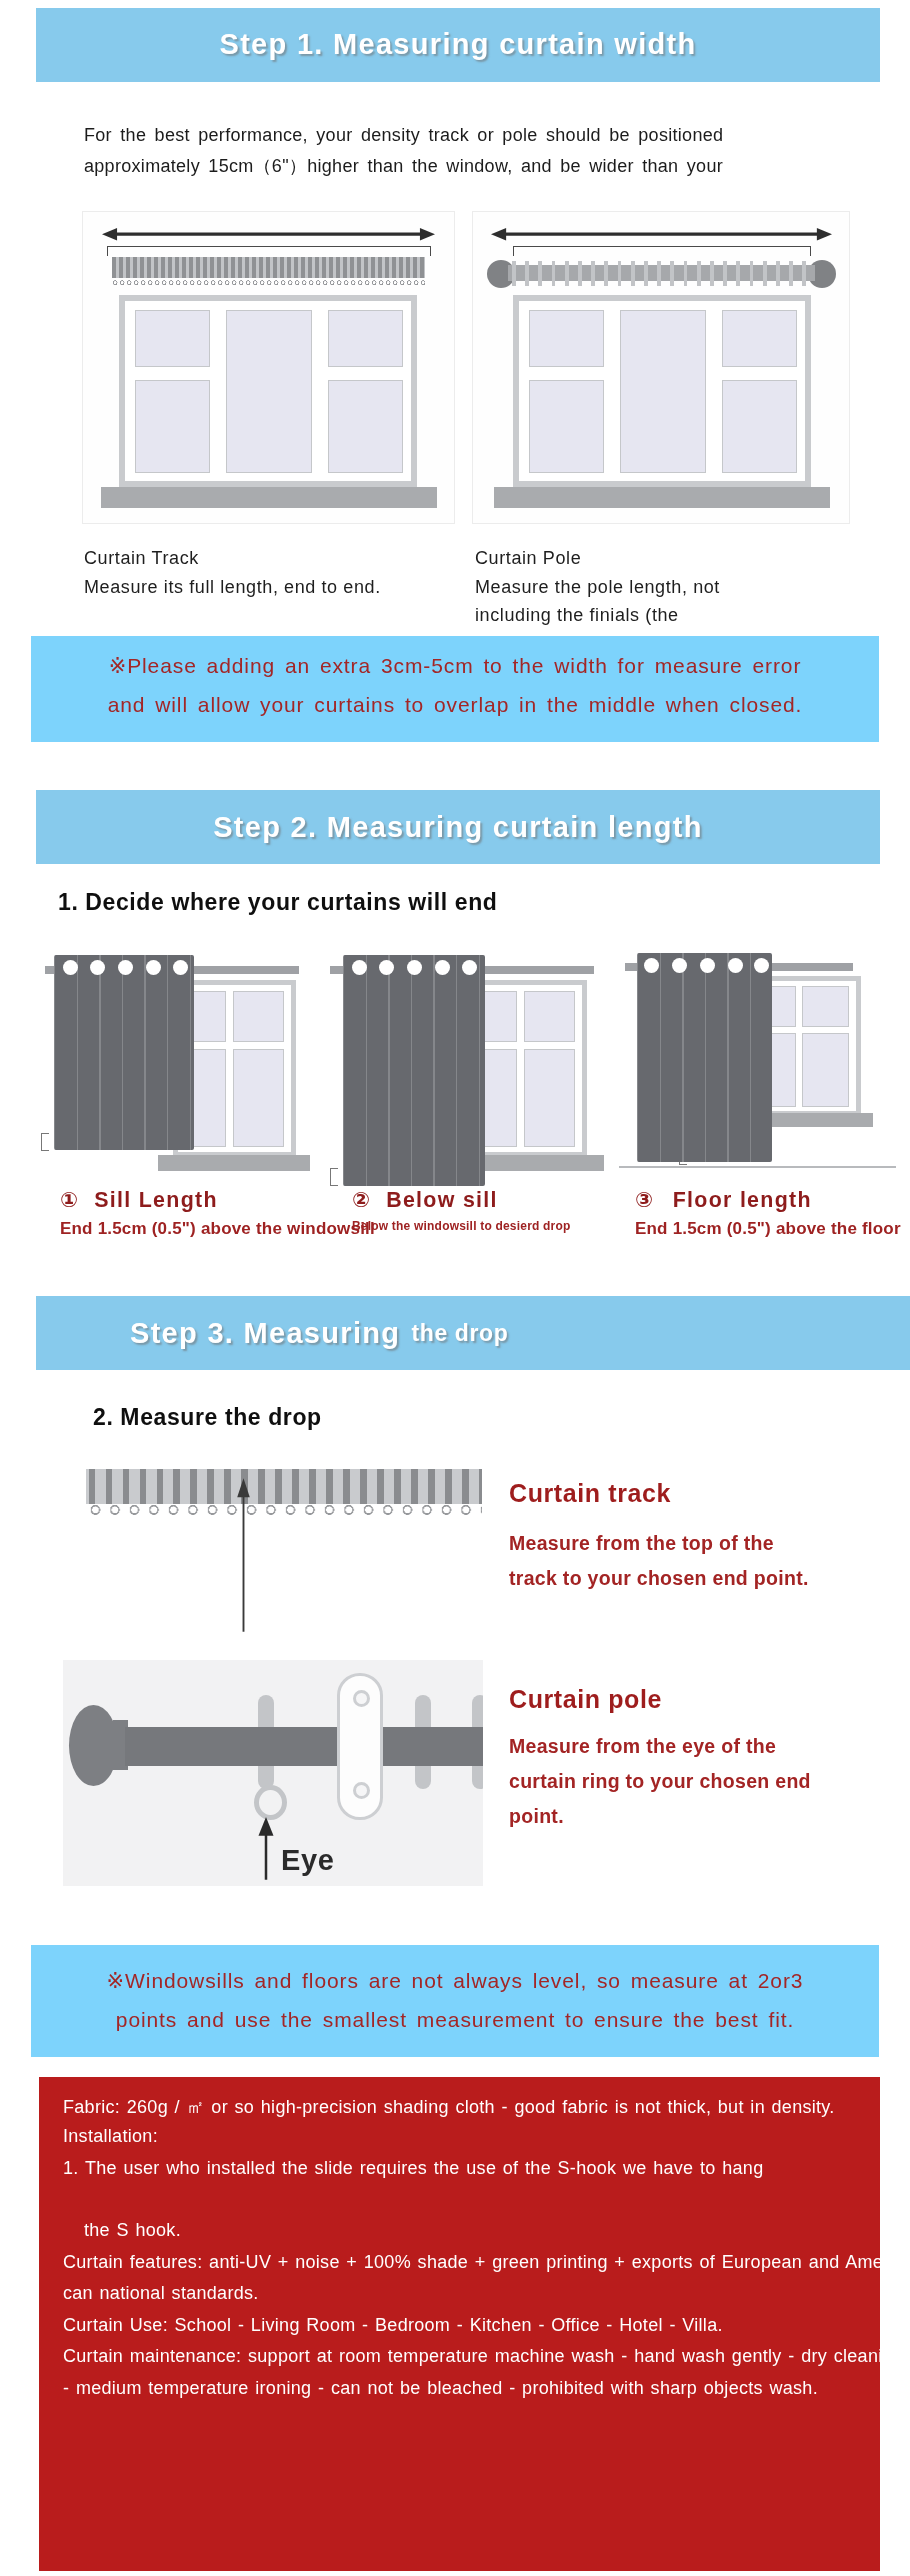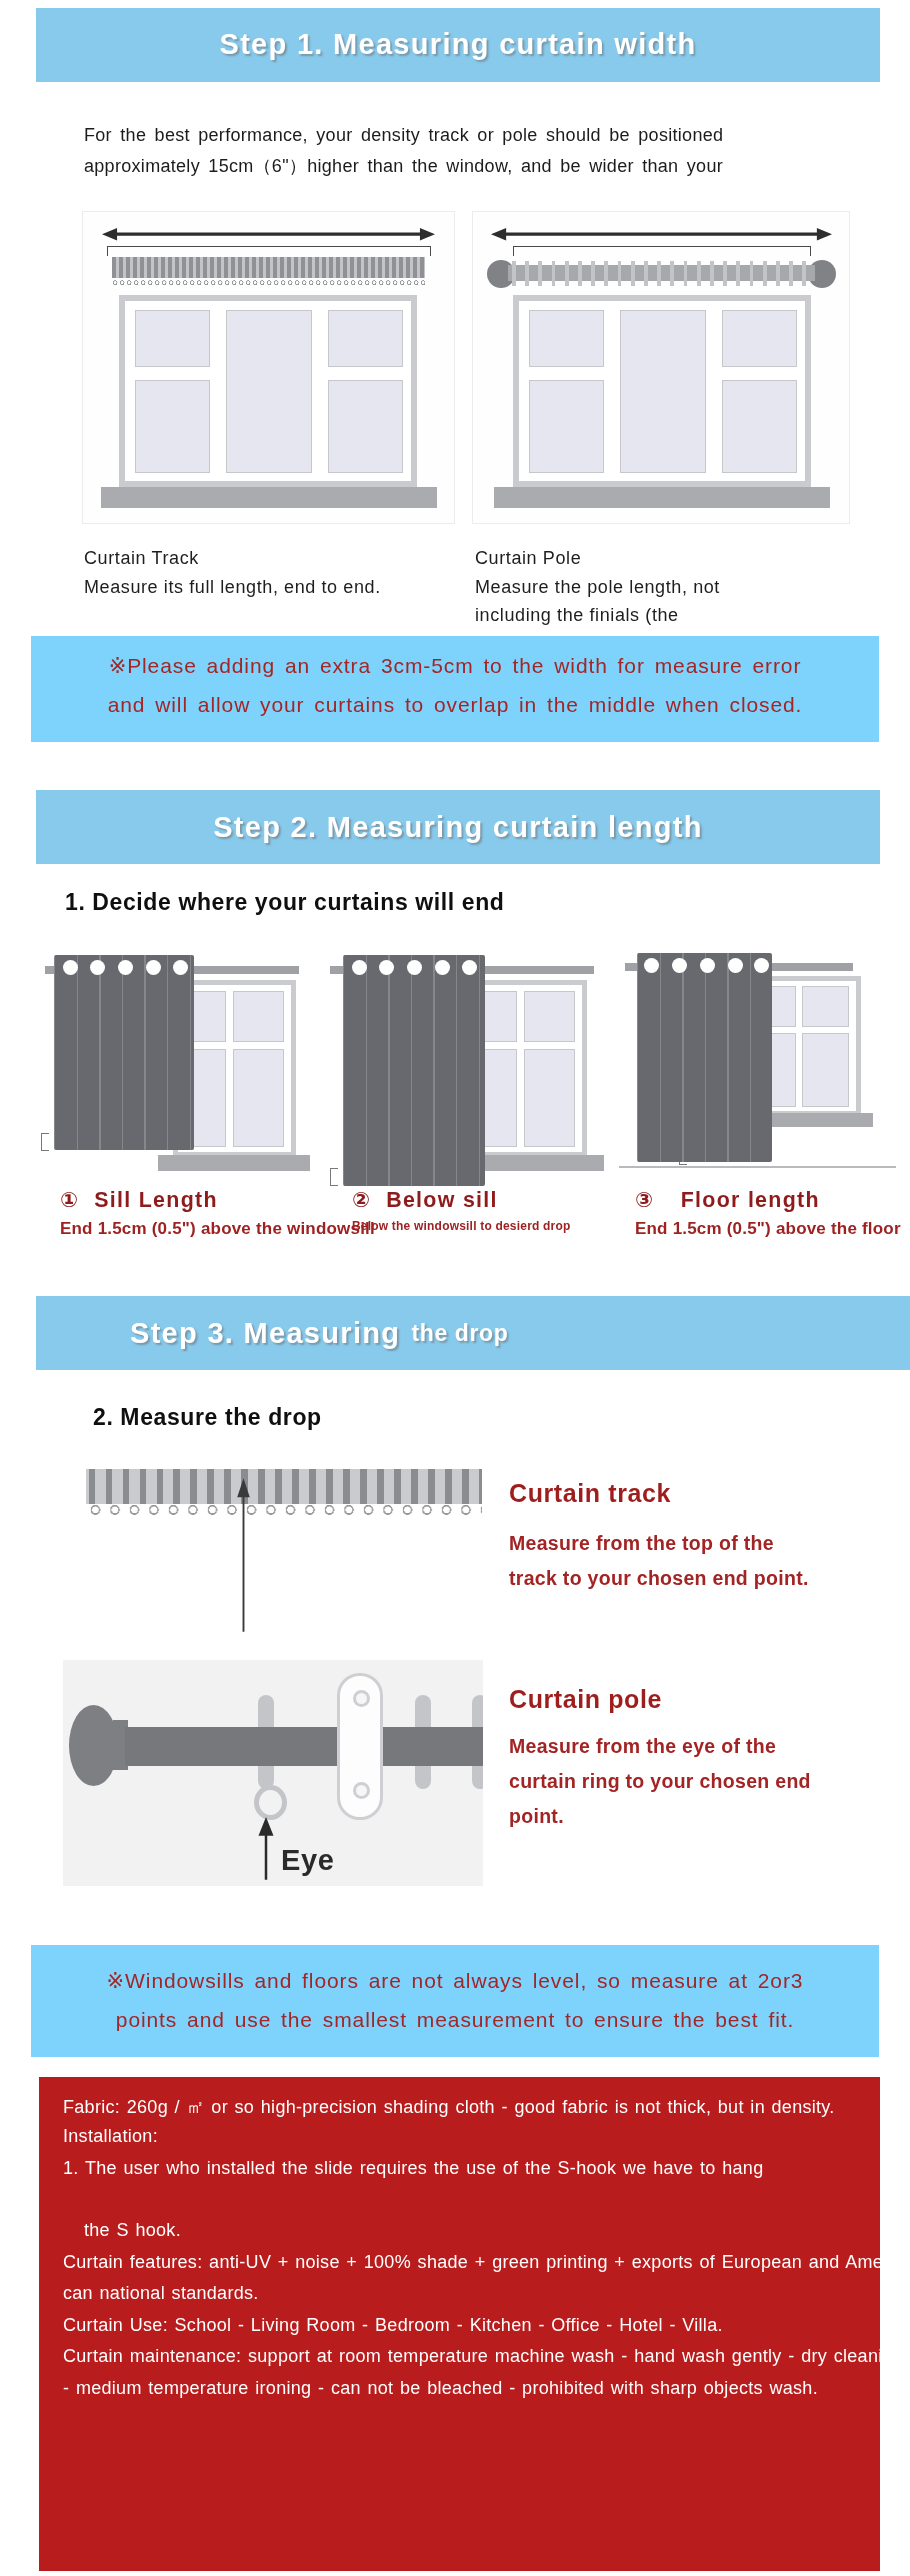--- a/index.html
+++ b/index.html
@@ -108,21 +108,21 @@
 
   <div class="abs notebox" style="left:31px;top:636px;width:848px;height:106px;">
     <div class="abs notetxt" style="top:17.6px;">※Please adding an extra 3cm-5cm to the width for measure error</div>
     <div class="abs notetxt" style="top:57px;">and will allow your curtains to overlap in the middle when closed.</div>
   </div>
 
   <div class="abs band" style="left:36px;top:790px;width:844px;height:74px;">
     <span>Step 2. Measuring curtain length</span>
   </div>
 
-  <div class="abs subtitle" style="left:65px;top:889px;">1. Decide where your curtains will end</div>
+  <div class="abs subtitle" style="left:58px;top:889px;">1. Decide where your curtains will end</div>
 
   <div class="abs" style="left:40px;top:947px;width:270px;height:239px;">
     <div class="pole2" style="left:5px;top:19px;width:254px;height:8.2px;"></div>
     <div class="winframe" style="left:133px;top:33px;width:123px;height:177px;">
       <div class="wininner in8">
         <div class="pane" style="left:6.3px;top:6.3px;width:40px;height:49px;"></div>
         <div class="pane" style="left:6.3px;top:64px;width:40px;height:96px;"></div>
         <div class="pane" style="left:55px;top:6.3px;width:49px;height:49px;"></div>
         <div class="pane" style="left:55px;top:64px;width:49px;height:96px;"></div>
       </div>
@@ -188,21 +188,21 @@
   <div class="abs c2sub" style="left:60px;top:1219px;">End 1.5cm (0.5") above the windowsill</div>
 
   <div class="abs c2title" style="left:352px;top:1187px;">
     <span>②</span>
     <span style="margin-left:7.5px;">Below sill</span>
   </div>
   <div class="abs c2sub" style="left:352px;top:1219px;font-size:12px;">Below the windowsill to desierd drop</div>
 
   <div class="abs c2title" style="left:635px;top:1187px;">
     <span>③</span>
-    <span style="margin-left:19px;">Floor length</span>
+    <span style="margin-left:11px;">Floor length</span>
   </div>
   <div class="abs c2sub" style="left:635px;top:1219px;">End 1.5cm (0.5") above the floor</div>
 
   <div class="abs band band-left" style="left:36px;top:1296px;width:844px;height:74px;">
     <span>Step 3. Measuring</span>
     <span style="font-size:23px;margin-left:11.3px;letter-spacing:0.6px;">the drop</span>
   </div>
 
   <div class="abs subtitle" style="left:93px;top:1404px;">2. Measure the drop</div>
 

